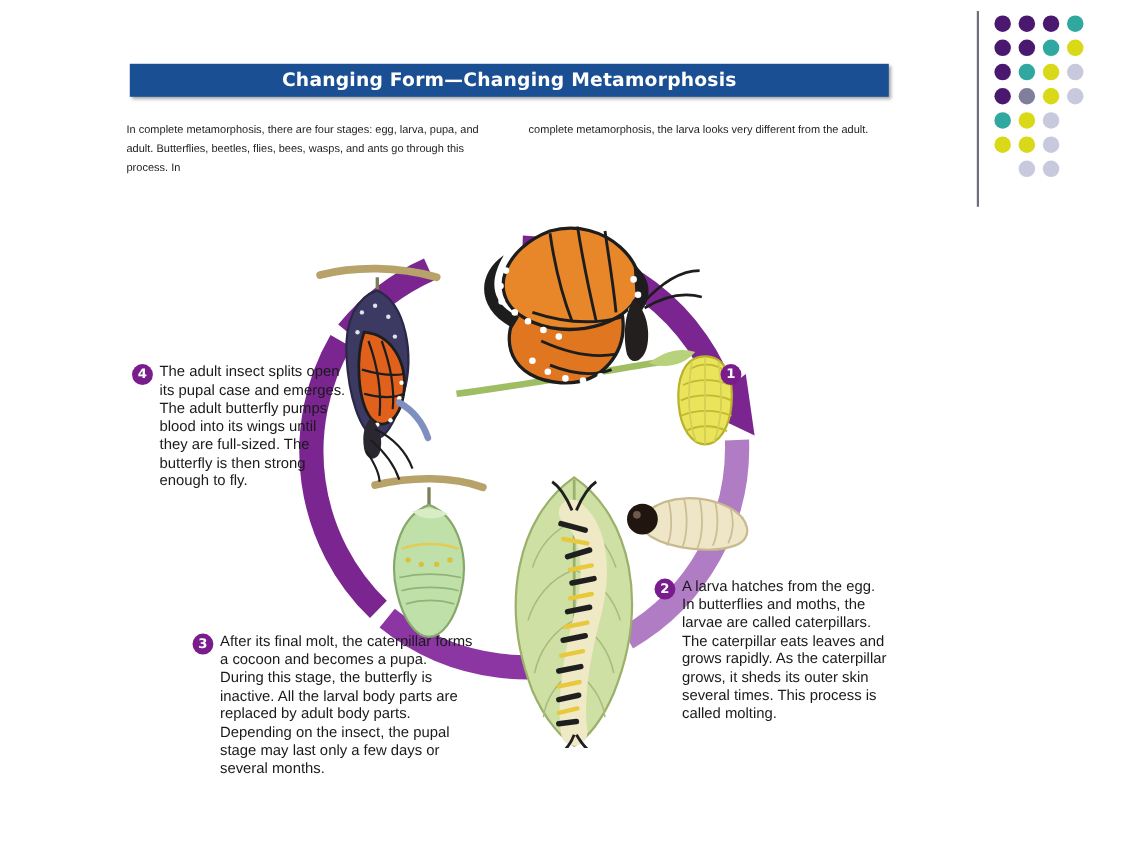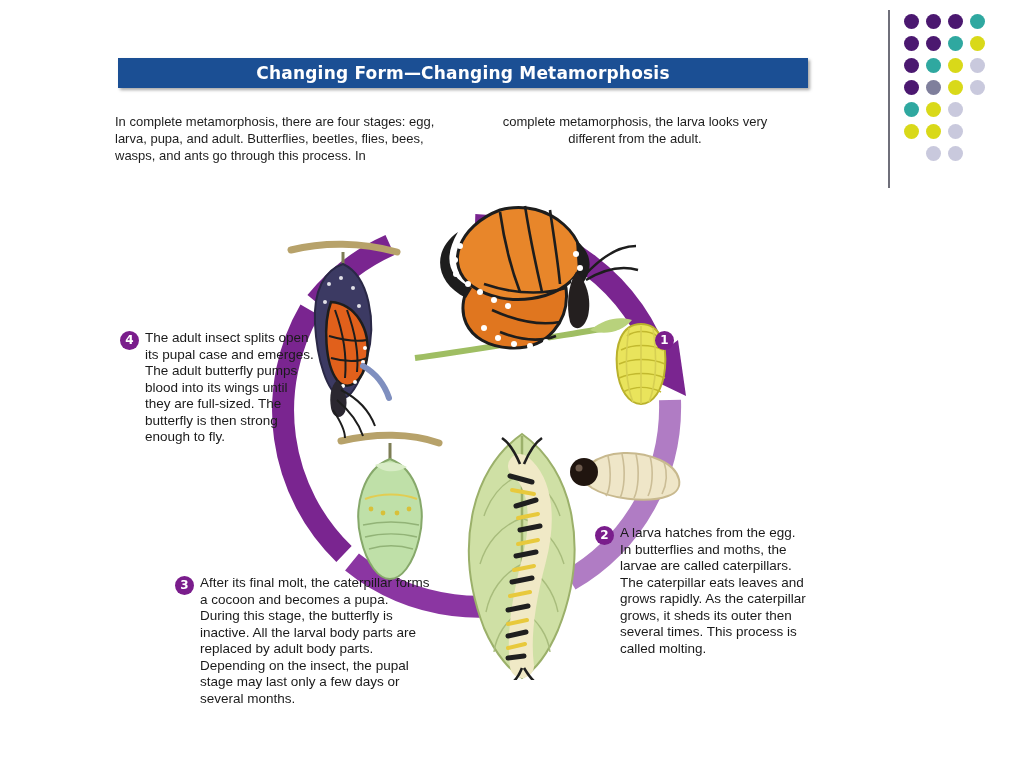--- a/index.html
+++ b/index.html
@@ -64,21 +64,21 @@
     color: #ffffff;
     font-size: 17px;
     font-weight: bold;
     letter-spacing: .2px;
     font-family: "DejaVu Sans", sans-serif;
   }
 
   
   .intro {
     position: absolute;
-    font-size: 13px;
+    font-size: 10px;
     line-height: 17px;
     color: #1d1d1d;
     font-family: "Liberation Sans", sans-serif;
   }
   #intro-left  { left: 5px;   top: 50px; width: 345px; }
   #intro-right { left: 370px; top: 50px; width: 310px; text-align: center; }
 
   
   #cycle-svg {
     position: absolute;
@@ -370,21 +370,21 @@
     </g>
     <path d="M78 126 C 92 134 100 146 104 158" stroke="#7f8fbf" stroke-width="6" fill="none" stroke-linecap="round"></path>
   </svg>
 
   <div class="step" id="step-1">
     <span class="step-num">1</span>
   </div>
 
   <div class="step" id="step-2">
     <span class="step-num">2</span>
-    <span class="step-text">A larva hatches from the egg. In butterflies and moths, the larvae are called caterpillars. The caterpillar eats leaves and grows rapidly. As the caterpillar grows, it sheds its outer then several times. This process is called molting.</span>
+    <span class="step-text">A larva hatches from the egg. In butterflies and moths, the larvae are called caterpillars. The caterpillar eats leaves and grows rapidly. As the caterpillar grows, it sheds its outer skin several times. This process is called molting.</span>
   </div>
 
   <div class="step" id="step-3">
     <span class="step-num">3</span>
     <span class="step-text">After its final molt, the caterpillar forms a cocoon and becomes a pupa. During this stage, the butterfly is inactive. All the larval body parts are replaced by adult body parts. Depending on the insect, the pupal stage may last only a few days or several months.</span>
   </div>
 
   <div class="step" id="step-4">
     <span class="step-num">4</span>
     <span class="step-text">The adult insect splits open its pupal case and emerges. The adult butterfly pumps blood into its wings until they are full-sized. The butterfly is then strong enough to fly.</span>

